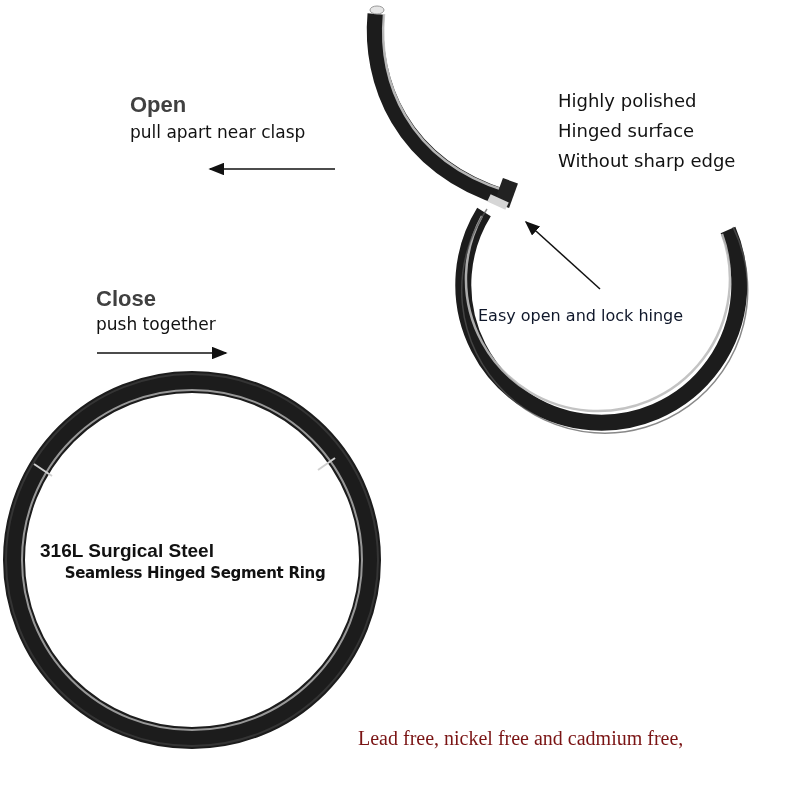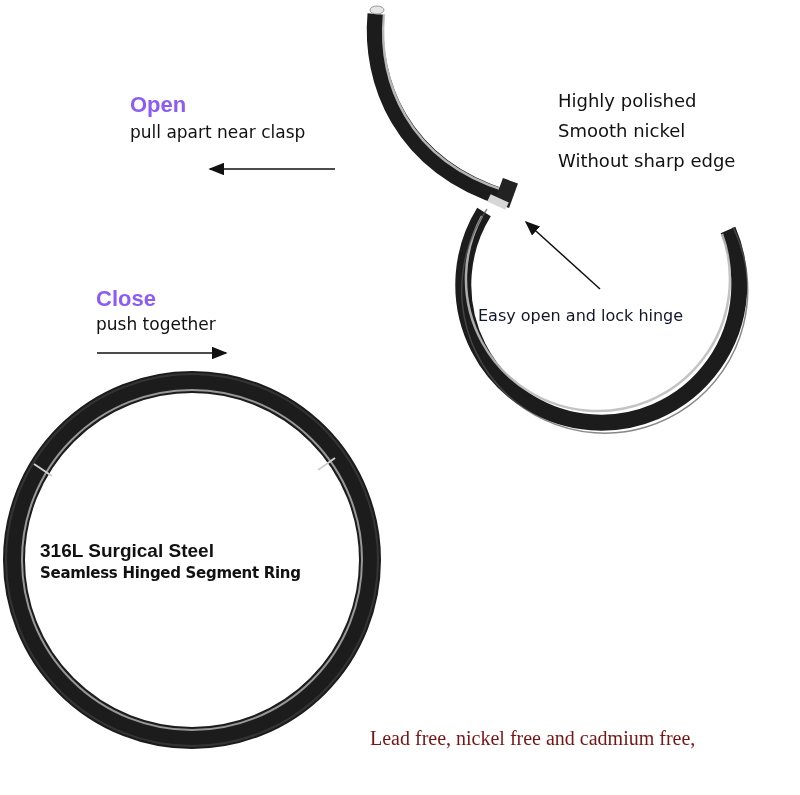--- a/index.html
+++ b/index.html
@@ -1,24 +1,24 @@
 <!DOCTYPE html>
 <html><head>
 <meta charset="utf-8">
 <style>
   html, body { margin: 0; padding: 0; background: #ffffff; }
   #canvas { position: relative; width: 800px; height: 795px; overflow: hidden; background: #ffffff; font-family: "DejaVu Sans", "Liberation Sans", sans-serif; color: #111; }
   .abs { position: absolute; }
-  .heading { font-family: "Liberation Sans", sans-serif; font-weight: bold; font-size: 22px; color: #8b5cf6; white-space: nowrap; }
+  .heading { font-family: "Liberation Sans", sans-serif; font-weight: bold; font-size: 22px; color: #404040; white-space: nowrap; }
   .sub { font-family: "DejaVu Sans", sans-serif; font-size: 17px; color: #111; white-space: nowrap; }
   .features { font-family: "DejaVu Sans", sans-serif; font-size: 18px; line-height: 30px; color: #111; margin-top: 48px; }
   .features div { white-space: nowrap; }
   .hinge-label { font-family: "DejaVu Sans", sans-serif; font-size: 16px; color: #0f172a; white-space: nowrap; }
   .steel-title { font-family: "Liberation Sans", sans-serif; font-weight: bold; font-size: 19px; color: #111; white-space: nowrap; text-align: left; }
-  .steel-sub { font-family: "DejaVu Sans", sans-serif; font-size: 15px; font-weight: bold; color: #111; white-space: nowrap; letter-spacing: -0.3px; }
+  .steel-sub { font-family: "DejaVu Sans", sans-serif; font-size: 15px; font-weight: bold; color: #111; white-space: nowrap; text-align: center; letter-spacing: -0.3px; }
   .health { font-family: "Liberation Serif", serif; font-size: 20px; line-height: 28px; white-space: nowrap; }
   svg { position: absolute; left: 0; top: 0; }
 </style>
 </head>
 <body>
 
 <div id="canvas">
 
   <svg width="800" height="795" viewBox="0 0 800 795">
     <defs>
@@ -65,28 +65,28 @@
   </svg>
 
   <div class="abs heading" style="left:130px; top:92px;">Open</div>
   <div class="abs sub" style="left:130px; top:122px;">pull apart near clasp</div>
 
   <div class="abs heading" style="left:96px; top:286px;">Close</div>
   <div class="abs sub" style="left:96px; top:314px;">push together</div>
 
   <div class="abs features" style="left:558px; top:38px;">
     <div>Highly polished</div>
-    <div>Smooth nickel</div>
+    <div>Hinged surface</div>
     <div>Without sharp edge</div>
   </div>
 
   <div class="abs hinge-label" style="left:478px; top:306px;">Easy open and lock hinge</div>
 
   <div class="abs" style="left:40px; top:540px; width:310px;">
     <div class="steel-title">316L Surgical Steel</div>
     <div class="steel-sub" style="margin-top:2px;">Seamless Hinged Segment Ring</div>
   </div>
 
-  <div class="abs health" style="left:370px; top:724px; color:#7a1414;">
+  <div class="abs health" style="left:358px; top:724px; color:#7a1414;">
     <div>Lead free, nickel free and cadmium free,</div>
   </div>
 
 </div>
 
 </body></html>

